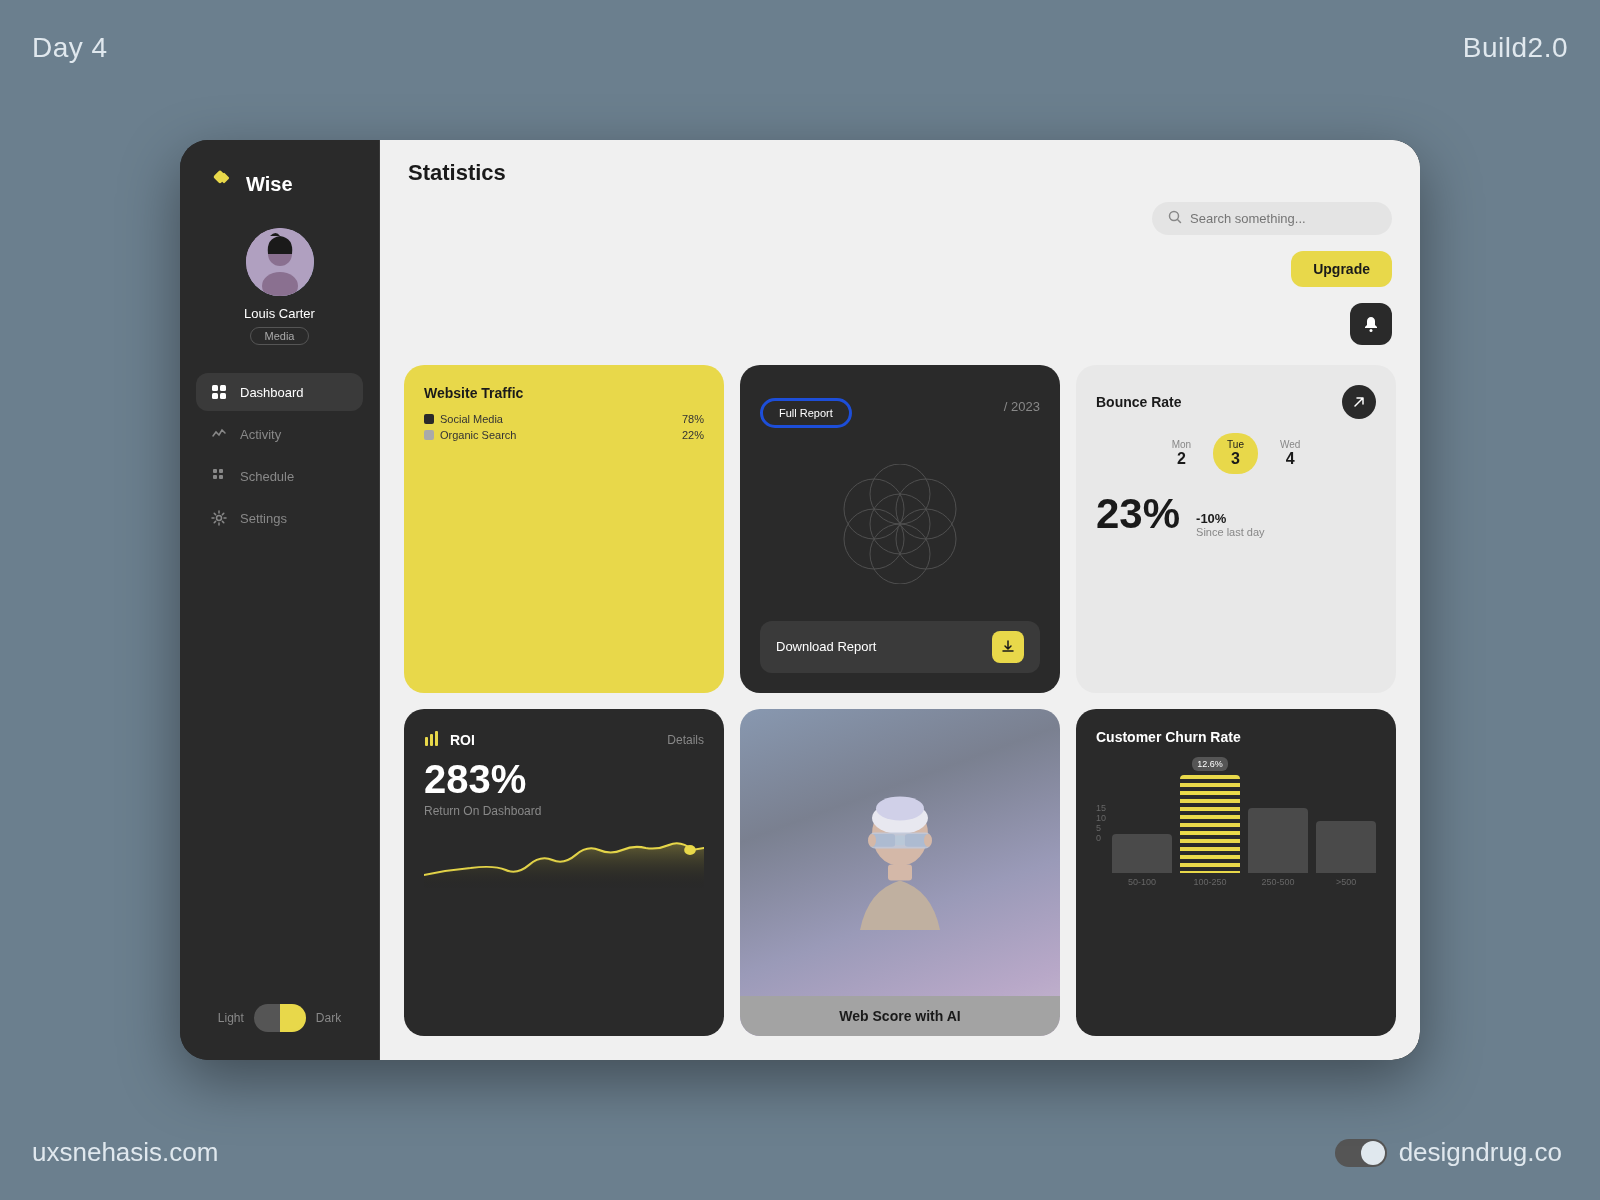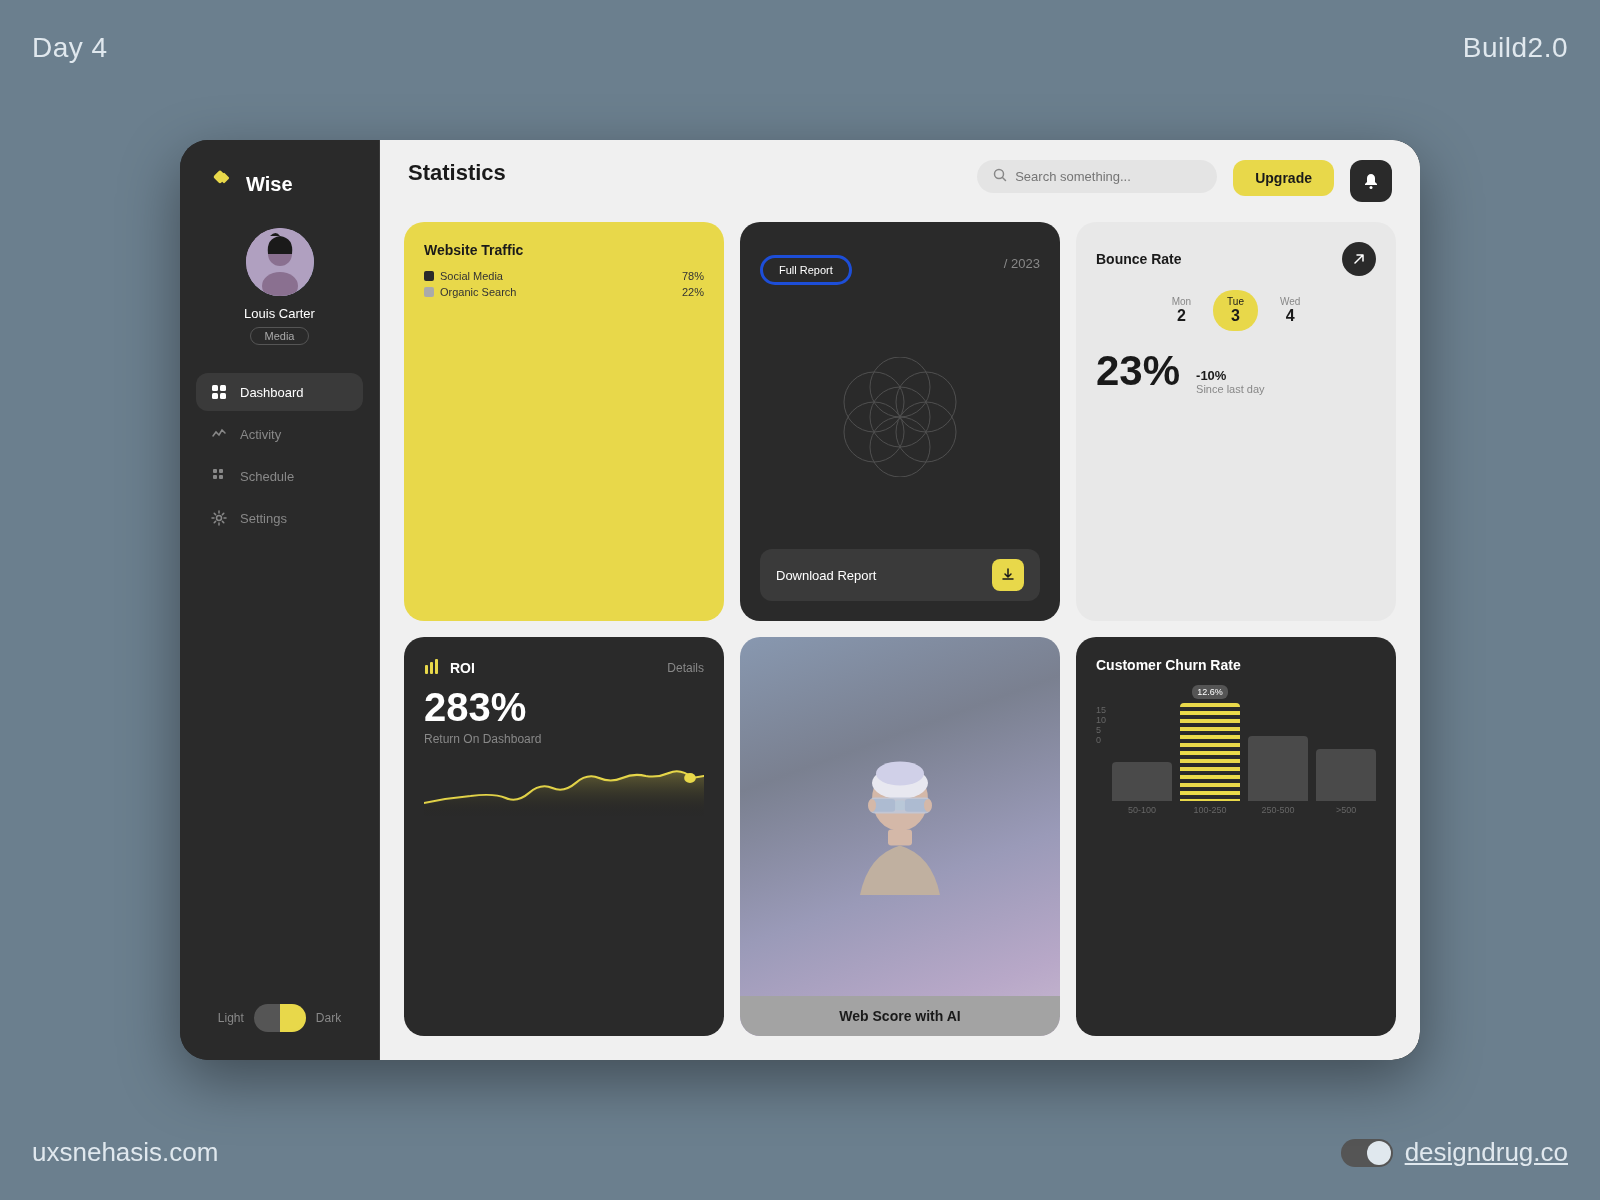--- a/index.html
+++ b/index.html
@@ -37,28 +37,27 @@
       bottom: 32px;
       left: 32px;
       color: #e0e8ee;
       font-size: 26px;
       font-weight: 400;
     }
 
     .corner-text-br {
       position: absolute;
       bottom: 32px;
-      right: 32px;
+      right: 38px;
       color: #e0e8ee;
       font-size: 26px;
       font-weight: 400;
       display: flex;
       align-items: center;
       gap: 12px;
-      text-decoration: underline;
     }
 
     
     .theme-toggle-br {
       display: flex;
       align-items: center;
       gap: 10px;
     }
 
     .toggle-pill-br {
@@ -232,25 +231,26 @@
       flex: 1;
       display: flex;
       flex-direction: column;
       background: #f0f0f0;
       border-radius: 0 28px 28px 0;
     }
 
     
     .header {
       display: flex;
-      align-items: flex-start;
+      align-items: flex-end;
       padding: 20px 28px;
       background: #f0f0f0;
       gap: 16px;
       border-radius: 0 28px 0 0;
+      flex-direction: column;
     }
 
     .header-title {
       font-size: 22px;
       font-weight: 700;
       color: #1a1a1a;
       margin-right: auto;
     }
 
     .search-bar {
@@ -903,21 +903,21 @@
           </svg>
         </div>
         <div class="webscore-label">Web Score with AI</div>
       </div>
 
       <div class="card card-churn">
         <div class="churn-title">Customer Churn Rate</div>
 
         <div style="display:flex; align-items:flex-end; height: 130px; gap:2px;">
 
-          <div style="display:flex;flex-direction:column;justify-content:flex-start;height:110px;margin-right:4px;padding-bottom:18px;">
+          <div style="display:flex;flex-direction:column;justify-content:center;height:110px;margin-right:4px;padding-bottom:18px;">
             <span style="color:#666;font-size:9px;">15</span>
             <span style="color:#666;font-size:9px;">10</span>
             <span style="color:#666;font-size:9px;">5</span>
             <span style="color:#666;font-size:9px;">0</span>
           </div>
 
           <div style="display:flex;align-items:flex-end;gap:8px;flex:1;height:100%;">
 
             <div style="display:flex;flex-direction:column;align-items:center;justify-content:flex-end;flex:1;height:100%;">
               <div style="width:100%;height:30%;background:#4a4a4a;border-radius:4px 4px 0 0;"></div>

